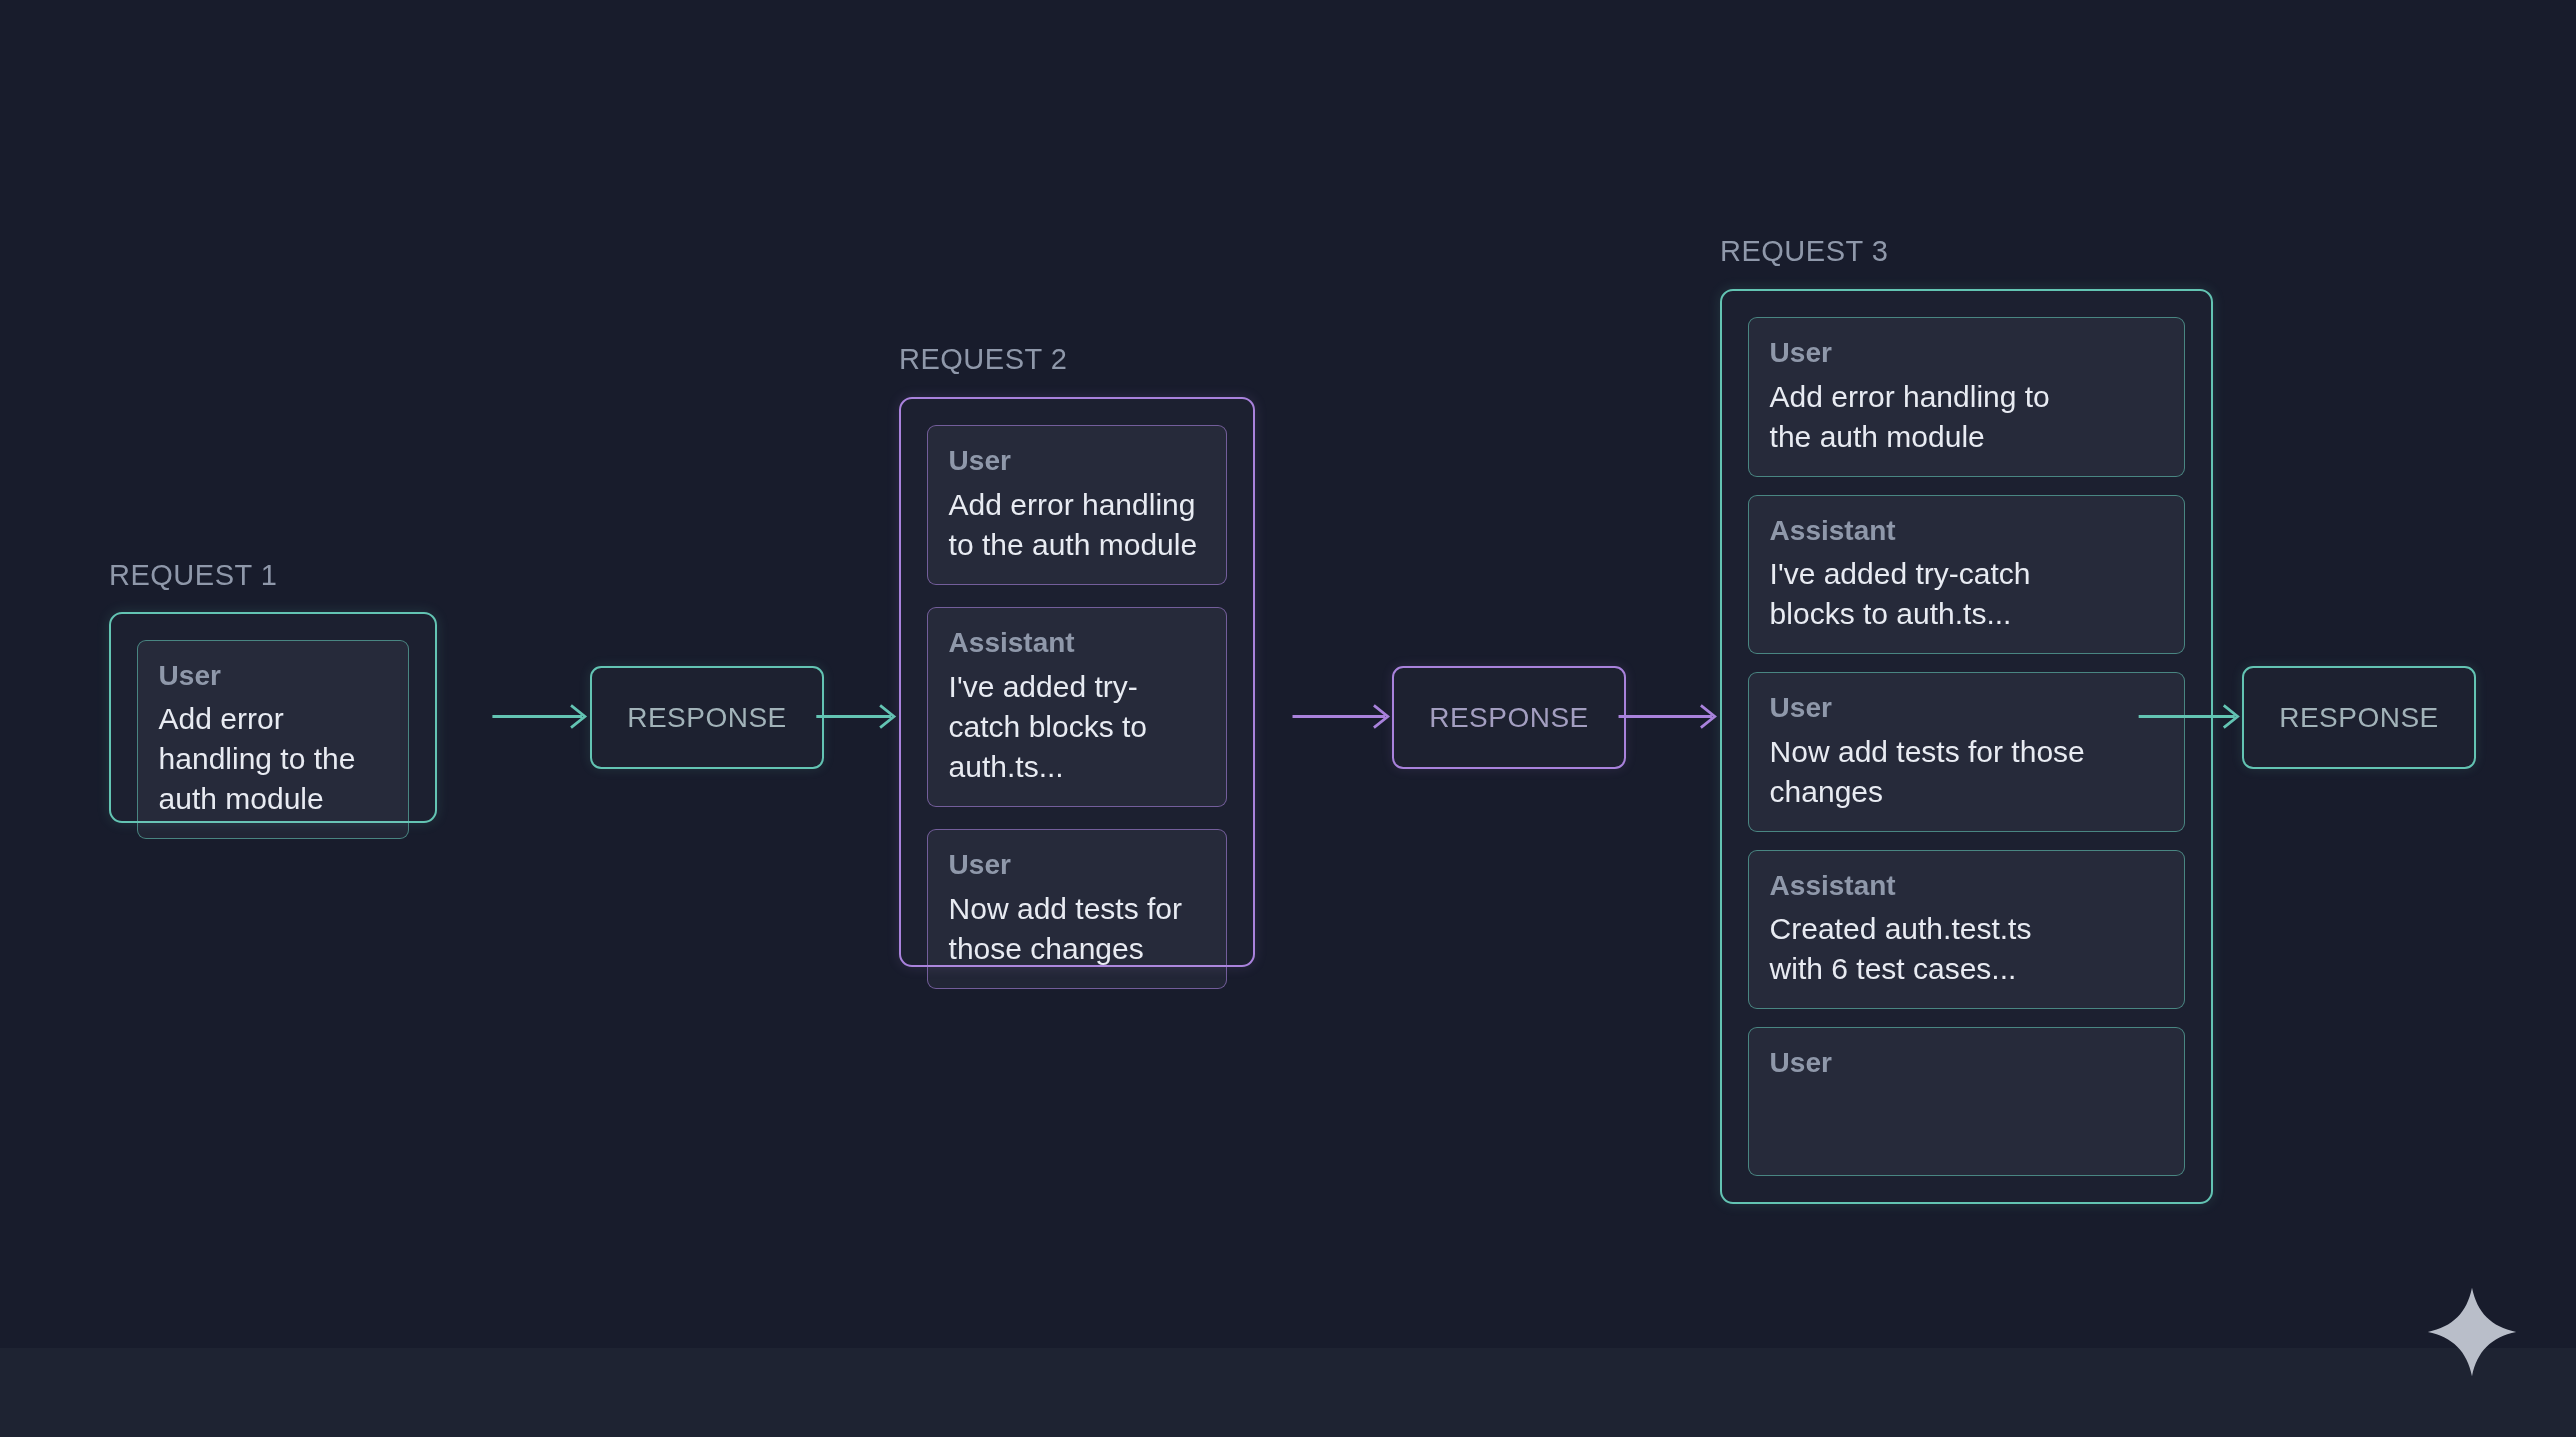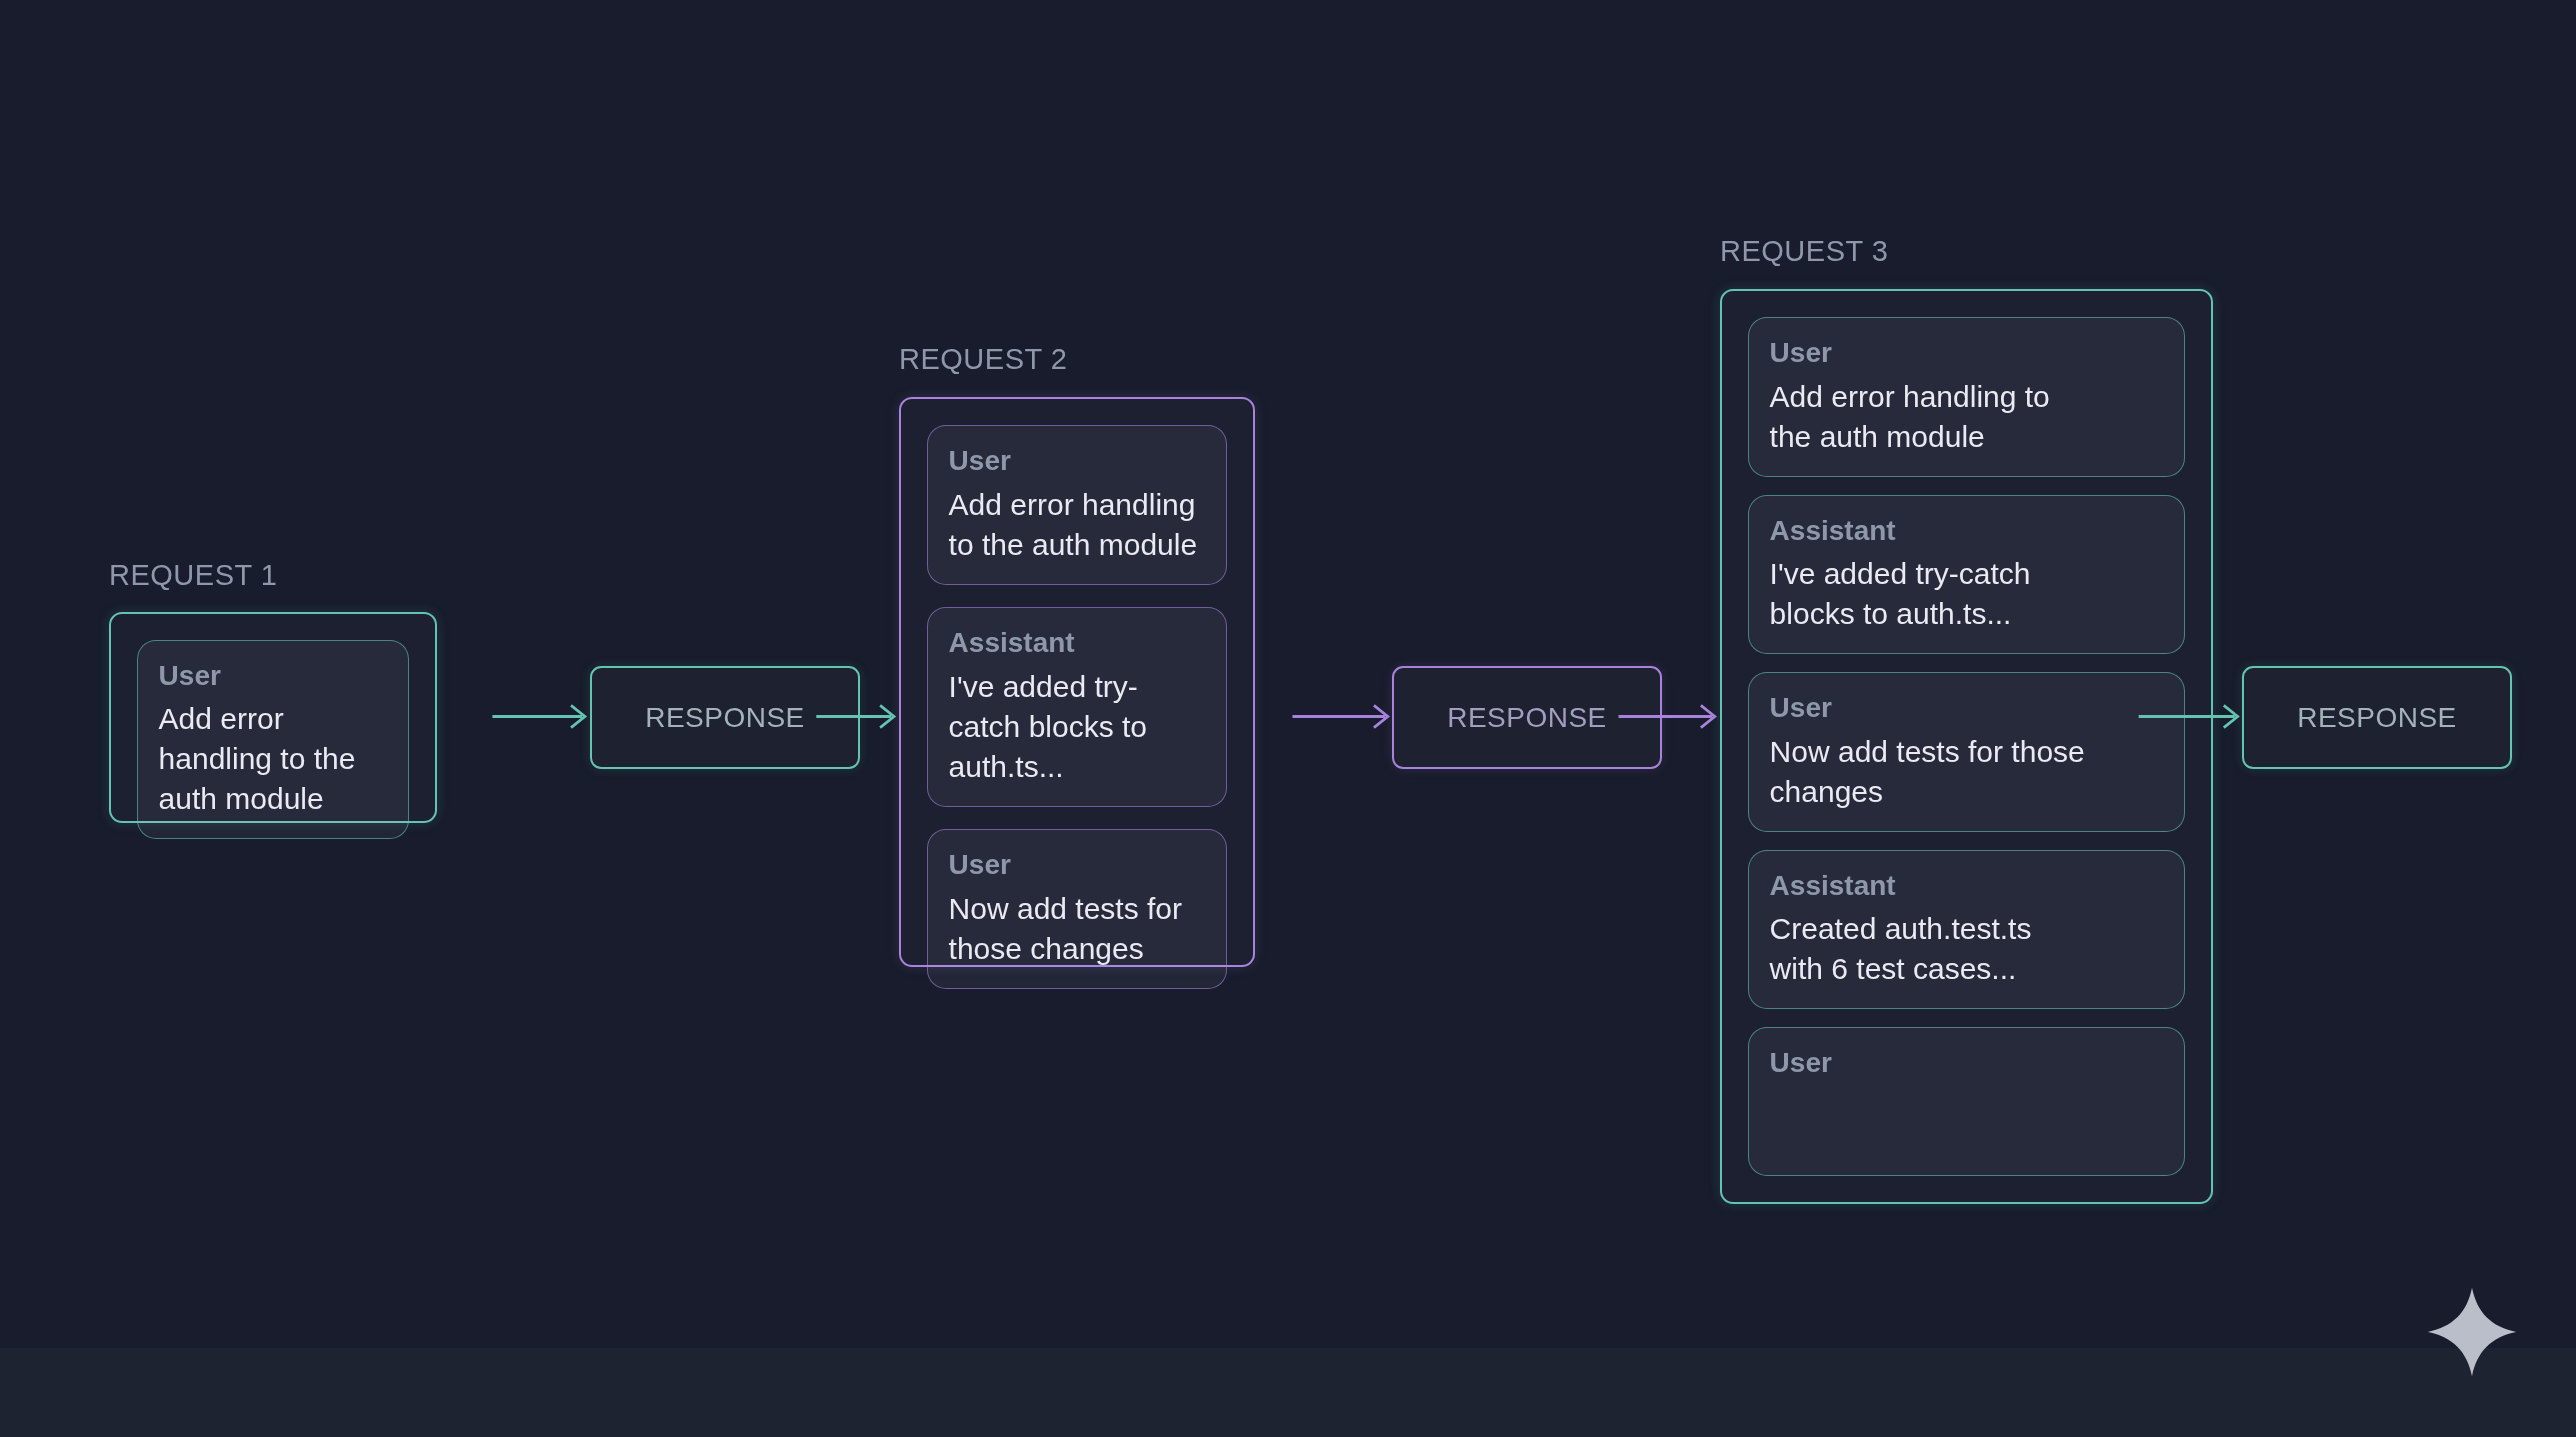--- a/index.html
+++ b/index.html
@@ -42,38 +42,38 @@
   .group-box.teal{border:2.8px solid var(--teal);box-shadow:0 0 13px rgba(99,196,179,0.16);}
   .group-box.purple{border:2.8px solid var(--purple);box-shadow:0 0 13px rgba(169,130,220,0.16);}
   #g1{left:109px;top:560px;width:328px;}
   #g1 .group-box{height:211px;}
   #g2{left:899px;top:344px;width:356px;}
   #g2 .group-box{height:570px;gap:22.5px;}
   #g3{left:1720px;top:236px;width:493px;}
   #g3 .group-box{height:915px;gap:18px;}
   .card{
     box-sizing:border-box;flex:1;
-    border-radius:19px;
+    border-radius:9px;
     padding:19px 20.6px;
     background:rgba(235,240,255,0.05);
   }
   .teal-cards .card{border:1.9px solid rgba(99,196,179,0.6);}
   .purple-cards .card{border:1.9px solid rgba(169,130,220,0.6);}
   .role{
     font-size:28px;line-height:32px;font-weight:600;
     color:var(--role-text);margin-bottom:7.5px;
   }
   .msg{
     font-size:30px;line-height:40px;font-weight:400;
     color:var(--body-text);
   }
   #g3 .msg{max-width:318px;}
   .response{
     position:absolute;box-sizing:border-box;
-    width:270px;height:103px;
+    width:234px;height:103px;
     display:flex;align-items:center;justify-content:center;
     border-radius:11.2px;
     background:rgba(235,240,255,0.025);
     font-size:28px;font-weight:400;letter-spacing:0.5px;
   }
   .response.teal{border:2.8px solid var(--teal);color:var(--response-text-teal);box-shadow:0 0 11.2px rgba(99,196,179,0.14);}
   .response.purple{border:2.8px solid var(--purple);color:var(--response-text-purple);box-shadow:0 0 11.2px rgba(169,130,220,0.14);}
   #r1{left:590px;top:666px;}
   #r2{left:1392px;top:666px;}
   #r3{left:2242px;top:666px;}

